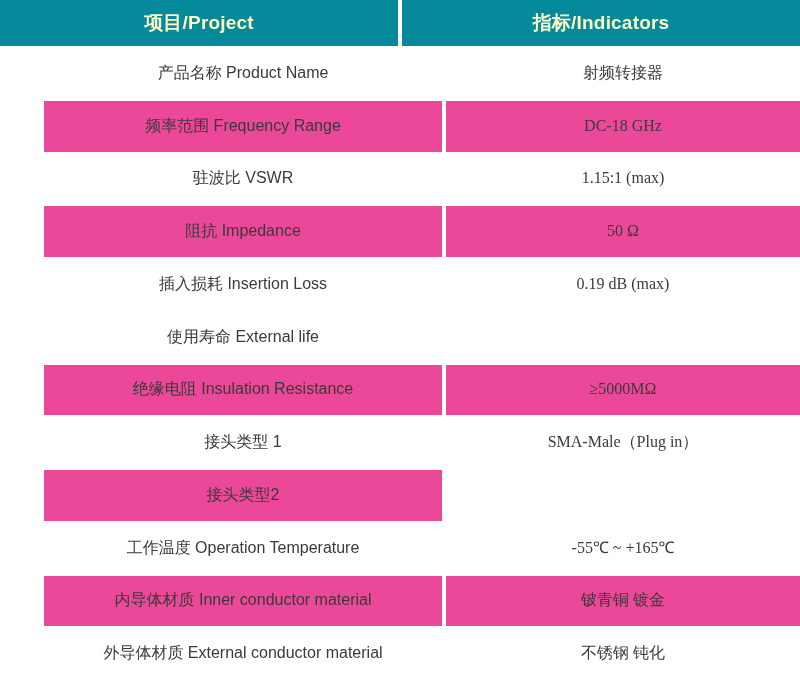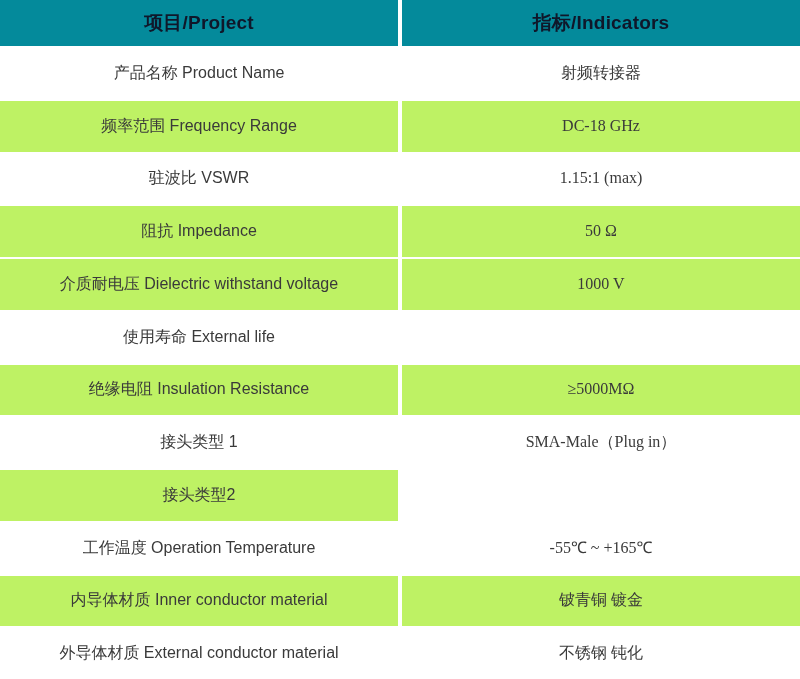--- a/index.html
+++ b/index.html
@@ -25,37 +25,38 @@
   
   .spec-header {
     display: flex;
     height: 46px;
     flex: 0 0 46px;
     background: #ffffff;
     gap: 4px;
   }
   .spec-header .hcell {
     background: #048a9b;
-    color: #0f172a;
+    color: #fef9c3;
     font-size: 19px;
     font-weight: bold;
     display: flex;
     align-items: center;
     justify-content: center;
     letter-spacing: 0.2px;
     box-sizing: border-box;
   }
   .hcell.col-project { width: 398px; flex: 0 0 398px; }
   .hcell.col-indicators { flex: 1 1 auto; }
 
   
   .spec-body {
     display: flex;
     flex-direction: column;
     flex: 1 1 auto;
+    padding-left: 44px;
   }
   .spec-row {
     display: flex;
     flex: 1 1 0;
     gap: 4px;
     margin-top: 2px;
   }
   .spec-row .cell {
     display: flex;
     align-items: center;
@@ -63,21 +64,21 @@
     color: #3a3a3a;
     font-size: 16px;
     text-align: center;
     box-sizing: border-box;
     padding: 0 8px;
     line-height: 1.3;
   }
   .spec-row .cell.col-project { width: 398px; flex: 0 0 398px; }
   .spec-row .cell.col-indicators { flex: 1 1 auto; font-family: Liberation Serif, serif; }
 
-  .spec-row.tint .cell { background: #bef264; }
+  .spec-row.tint .cell { background: #ec4899; }
   .spec-row.plain .cell { background: #ffffff; }
 </style>
 </head>
 <body>
 
 <div class="spec-table">
 
   <div class="spec-header">
     <div class="hcell col-project">项目/Project</div>
     <div class="hcell col-indicators">指标/Indicators</div>
@@ -93,23 +94,23 @@
         <div class="cell col-indicators">DC-18 GHz</div>
       </div>
       <div class="spec-row plain">
         <div class="cell col-project">驻波比 VSWR</div>
         <div class="cell col-indicators">1.15:1 (max)</div>
       </div>
       <div class="spec-row tint">
         <div class="cell col-project">阻抗 Impedance</div>
         <div class="cell col-indicators">50 Ω</div>
       </div>
-      <div class="spec-row tint">
-        <div class="cell col-project">介质耐电压 Dielectric withstand voltage</div>
-        <div class="cell col-indicators">1000 V</div>
+      <div class="spec-row plain">
+        <div class="cell col-project">插入损耗 Insertion Loss</div>
+        <div class="cell col-indicators">0.19 dB (max)</div>
       </div>
       <div class="spec-row plain">
         <div class="cell col-project">使用寿命 External life</div>
       </div>
       <div class="spec-row tint">
         <div class="cell col-project">绝缘电阻 Insulation Resistance</div>
         <div class="cell col-indicators">≥5000MΩ</div>
       </div>
       <div class="spec-row plain">
         <div class="cell col-project">接头类型 1</div>

